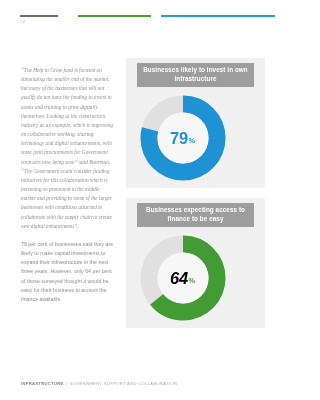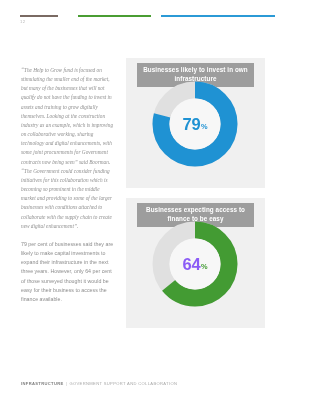--- a/index.html
+++ b/index.html
@@ -110,26 +110,26 @@
     display: flex;
     align-items: center;
     justify-content: center;
     padding: 3px 4px;
     box-sizing: border-box;
   }
 
   .donut-wrap {
     position: absolute;
     left: 0;
-    top: 20px;
+    top: 34px;
     width: 113px;
     height: 92px;
     display: flex;
     align-items: center;
-    justify-content: flex-end;
+    justify-content: center;
   }
   .donut {
     position: relative;
     width: 88px;
     height: 88px;
   }
   .donut svg {
     display: block;
     width: 88px;
     height: 88px;
@@ -216,21 +216,21 @@
     <div class="stat-card second">
       <div class="card-header">Businesses expecting access to finance to be easy</div>
       <div class="donut-wrap">
         <div class="donut">
           <svg viewBox="0 0 88 88">
             <circle cx="44" cy="44" r="34" fill="none" stroke="#e0e0e0" stroke-width="17"></circle>
             <circle id="arc-1" cx="44" cy="44" r="34" fill="none" stroke="#439b33" stroke-width="17" stroke-dasharray="136.72211228422782 213.62830044410595"></circle>
             <circle cx="44" cy="44" r="25.5" fill="#f7f7f7"></circle>
           </svg>
           <div class="donut-label">
-            <span class="donut-value" id="val-1" style="color: #8b5cf6;">64</span>
+            <span class="donut-value" id="val-1" style="color: #000000; font-style: italic;">64</span>
               <span class="donut-pct" id="pct-1" style="color: rgb(67, 155, 51);">%</span>
           </div>
         </div>
       </div>
     </div>
 
   </div>
 
   <div class="footer">
     <span class="f-strong">INFRASTRUCTURE</span><span class="f-sep">|</span><span>GOVERNMENT SUPPORT AND COLLABORATION</span>

